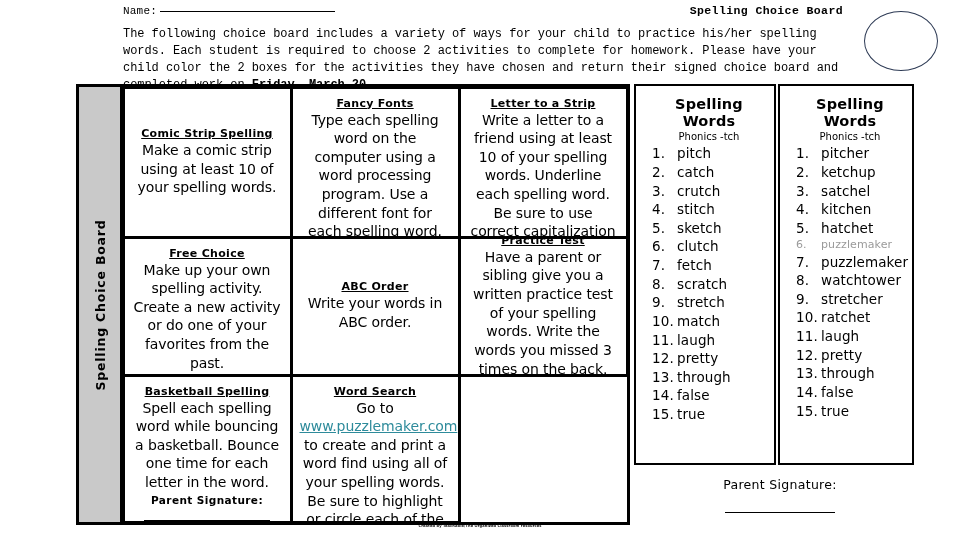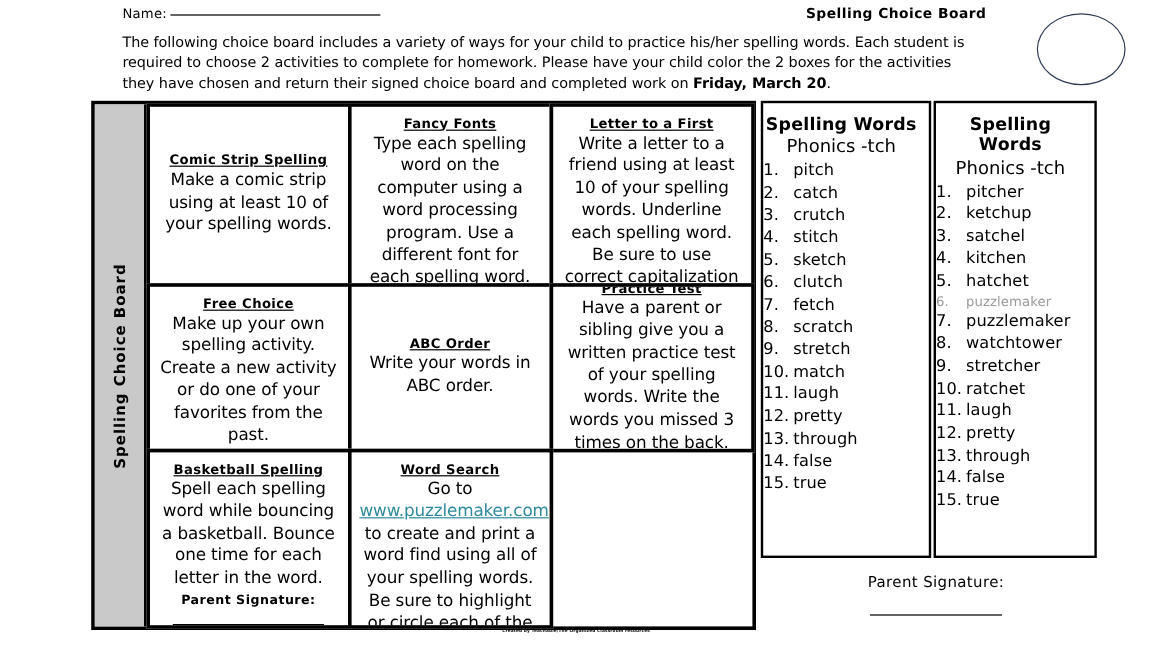--- a/index.html
+++ b/index.html
@@ -12,23 +12,24 @@
     height: 540px;
     position: relative;
     font-family: "DejaVu Sans", sans-serif;
     color: #000000;
     overflow: hidden;
   }
 
   
   .header {
     position: absolute;
-    left: 102px;
+    left: 123px;
     top: 4px;
     width: 720px;
+    font-family: Liberation Mono, monospace;
   }
   .header-row {
     display: flex;
     align-items: baseline;
     justify-content: space-between;
   }
   .name-line {
     font-size: 11px;
     letter-spacing: 0.2px;
     white-space: nowrap;
@@ -147,34 +148,34 @@
   }
 
   
   .wordlist {
     position: absolute;
     top: 84px;
     height: 381px;
     border: 2.5px solid #000;
     box-sizing: border-box;
     background: #fff;
-    padding: 10px 8px 4px 0;
+    padding: 10px 8px 4px 16px;
   }
   #wordlist-1 { left: 634px; width: 142px; }
   #wordlist-2 { left: 778px; width: 136px; }
   .wl-title {
     text-align: center;
     font-size: 14.5px;
     font-weight: bold;
     letter-spacing: 0.2px;
     line-height: 1.2;
   }
   .wl-sub {
     text-align: center;
-    font-size: 15px;
+    font-size: 10px;
     line-height: 1.25;
     margin-bottom: 1px;
   }
   .wl-items { margin-top: 1px; }
   .wl-item {
     display: flex;
     font-size: 13.5px;
     line-height: 1.38;
     letter-spacing: 0.1px;
   }
@@ -249,21 +250,21 @@
       <div class="cell-body">Make a comic strip using at least 10 of your spelling words.</div>
     </div>
 
     <div class="cell align-top">
       <div class="cell-title">Fancy Fonts</div>
       <div class="cell-body">Type each spelling word on the computer using a word processing program. Use a different font for each spelling word. Don't forget to print it.</div>
     </div>
 
 
     <div class="cell align-top">
-      <div class="cell-title">Letter to a First</div>
+      <div class="cell-title">Letter to a Strip</div>
       <div class="cell-body">Write a letter to a friend using at least 10 of your spelling words. Underline each spelling word. Be sure to use correct capitalization and punctuation.</div>
     </div>
 
     <div class="cell align-top">
       <div class="cell-title">Free Choice</div>
       <div class="cell-body">Make up your own spelling activity. Create a new activity or do one of your favorites from the past.</div>
       <div class="sig-label">Parent Signature:</div>
       <div class="sig-rule"></div>
     </div>
 

